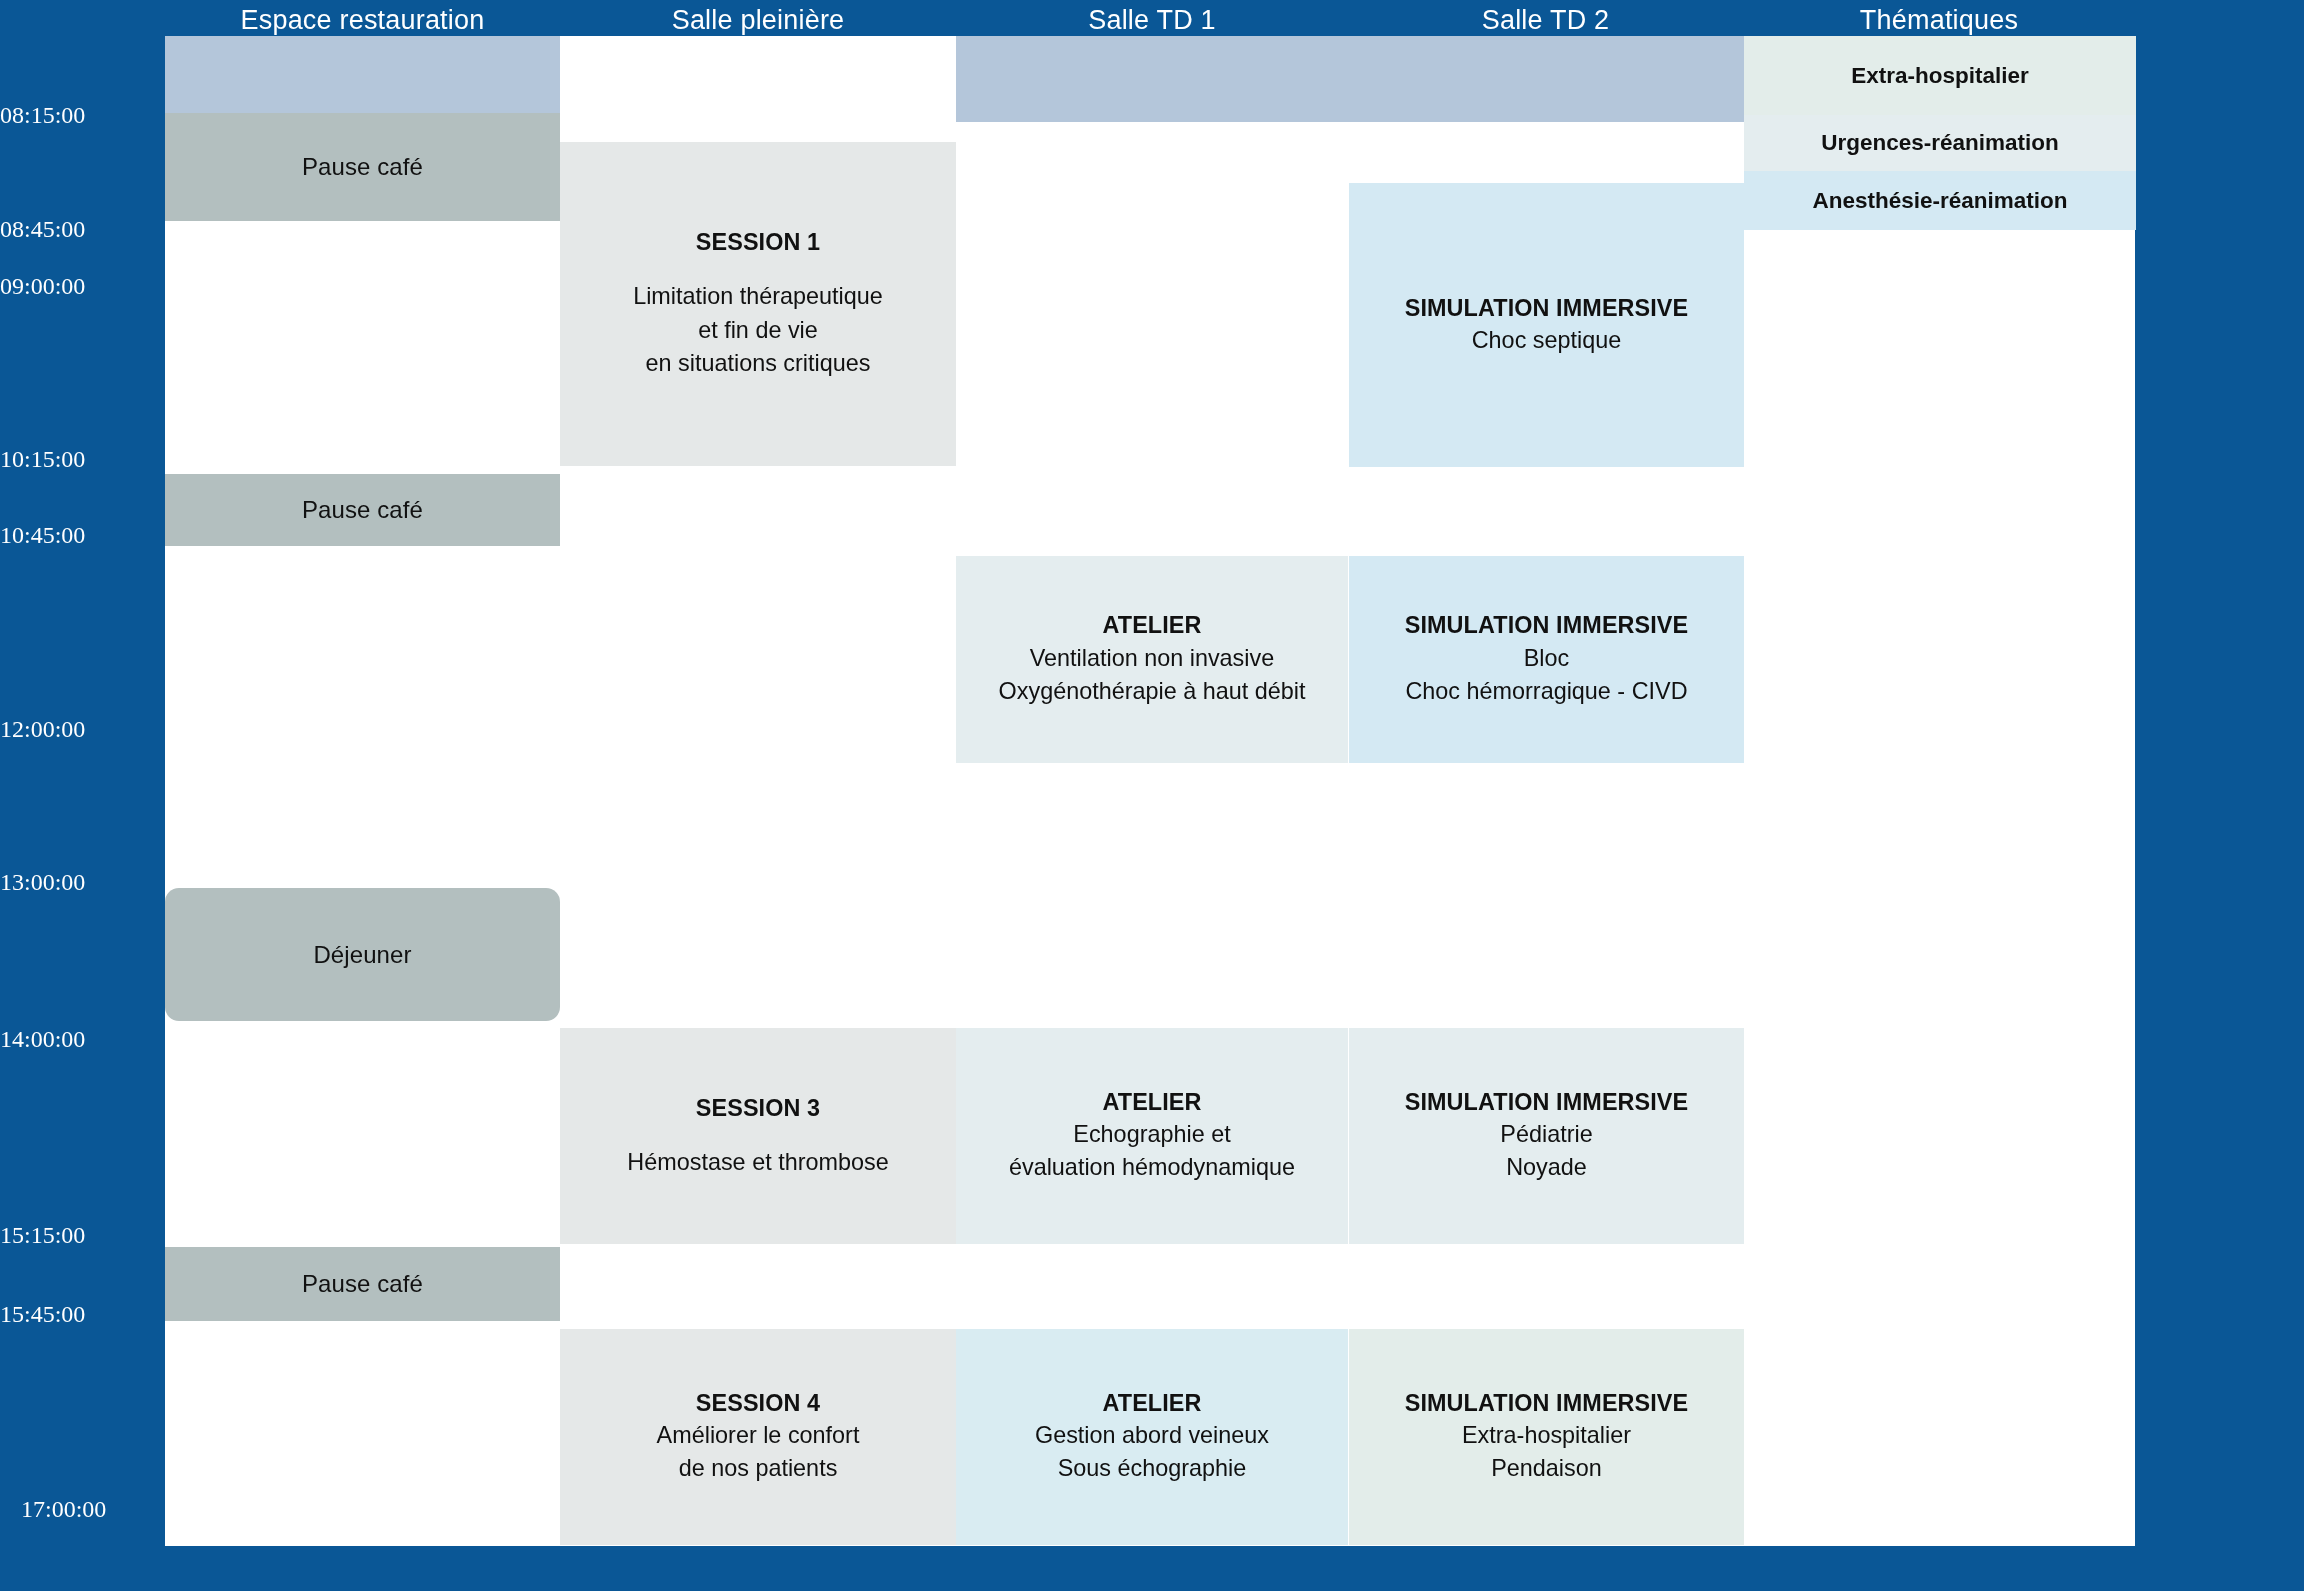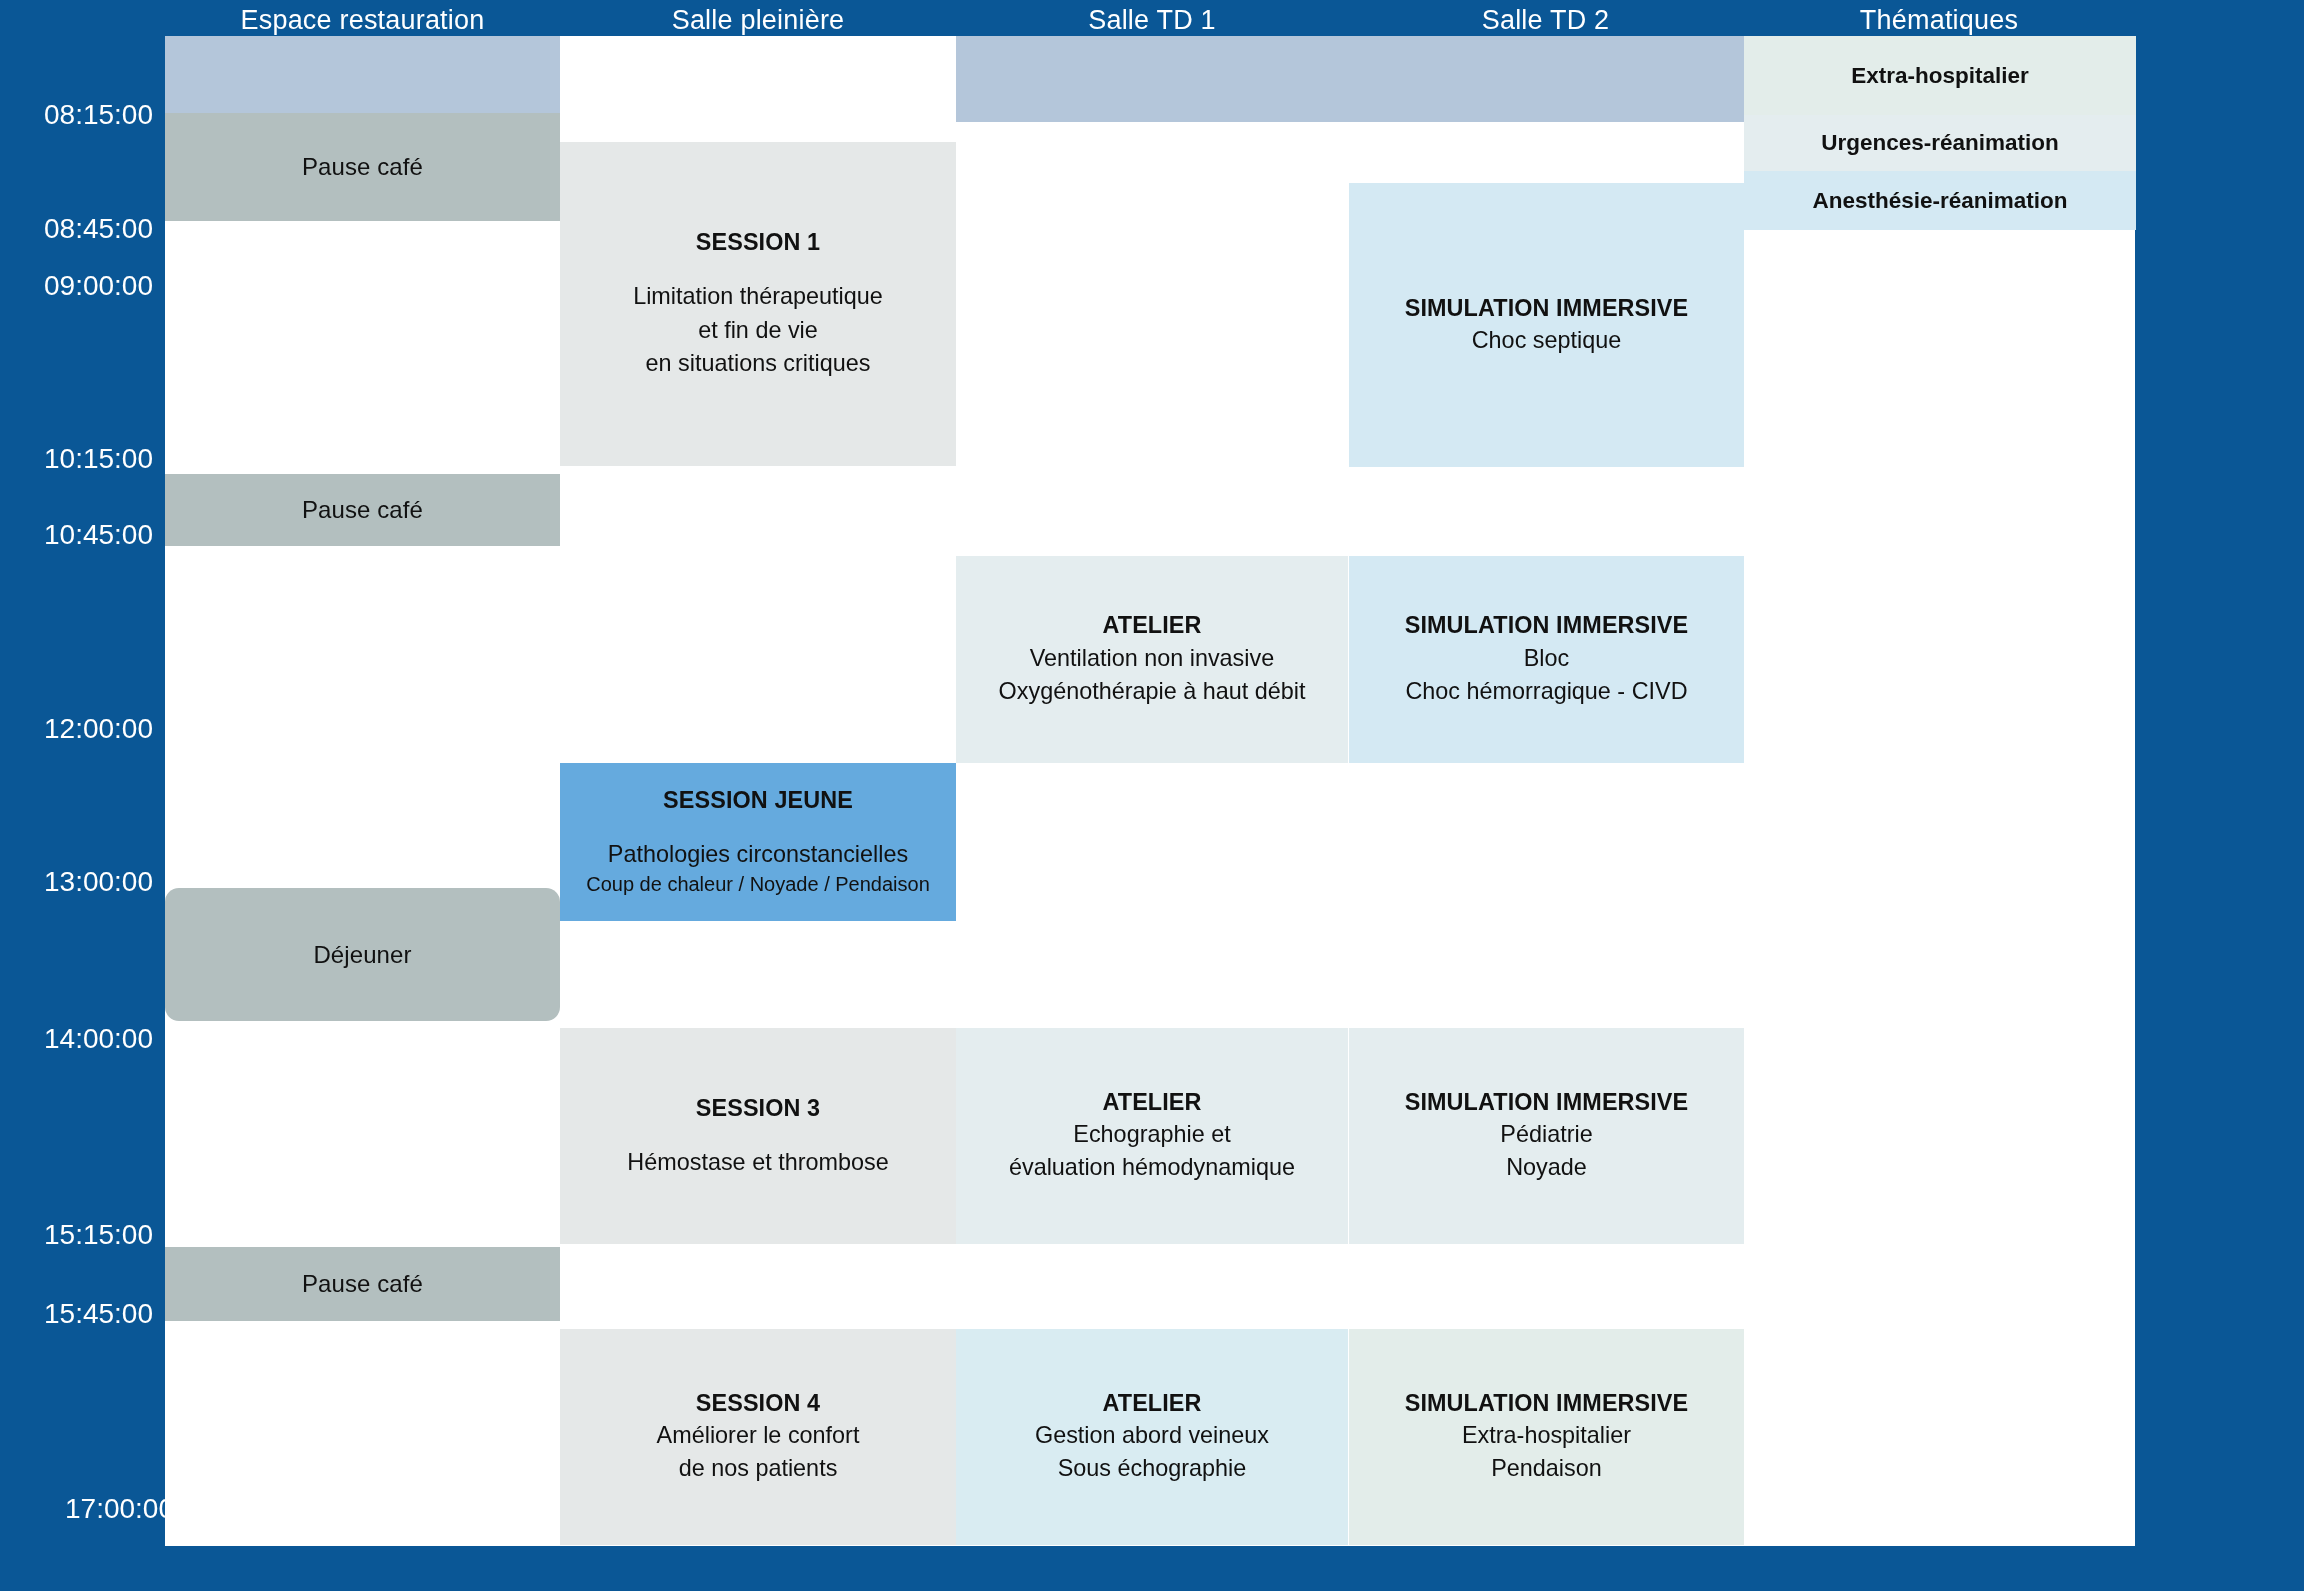--- a/index.html
+++ b/index.html
@@ -33,26 +33,27 @@
     left:165px; top:36px;
     width:1970px; height:1510px;
     background:#ffffff;
   }
 
   
   .time-label{
     position:absolute;
     left:0px;
     width:153px;
-    text-align:right;
+    text-align:left;
     color:#ffffff;
-    font-size:28px;
+    font-size:24px;
     line-height:26px;
     font-weight:400;
     white-space:nowrap;
+    font-family:Liberation Serif, serif;
   }
 
   
   .block{
     position:absolute;
     box-sizing:border-box;
     display:flex;
     flex-direction:column;
     align-items:center;
     justify-content:center;
@@ -136,25 +137,20 @@
     </div>
 
     <div class="block" style="left:395px;top:106px;width:396px;height:324px;background:#e5e8e8;">
       <div class="ttl">SESSION 1</div>
       <div class="sub gap">Limitation thérapeutique</div>
       <div class="sub">et fin de vie</div>
       <div class="sub">en situations critiques</div>
     </div>
 
 
-    <div class="block" style="left:395px;top:727px;width:396px;height:158px;background:#65aade;">
-      <div class="ttl">SESSION JEUNE</div>
-      <div class="sub gap">Pathologies circonstancielles</div>
-      <div class="sub small">Coup de chaleur / Noyade / Pendaison</div>
-    </div>
 
     <div class="block" style="left:395px;top:992px;width:396px;height:216px;background:#e5e8e8;">
       <div class="ttl">SESSION 3</div>
       <div class="sub gap">Hémostase et thrombose</div>
     </div>
 
     <div class="block" style="left:395px;top:1293px;width:396px;height:216px;background:#e5e8e8;">
       <div class="ttl">SESSION 4</div>
       <div class="sub">Améliorer le confort</div>
       <div class="sub">de nos patients</div>

